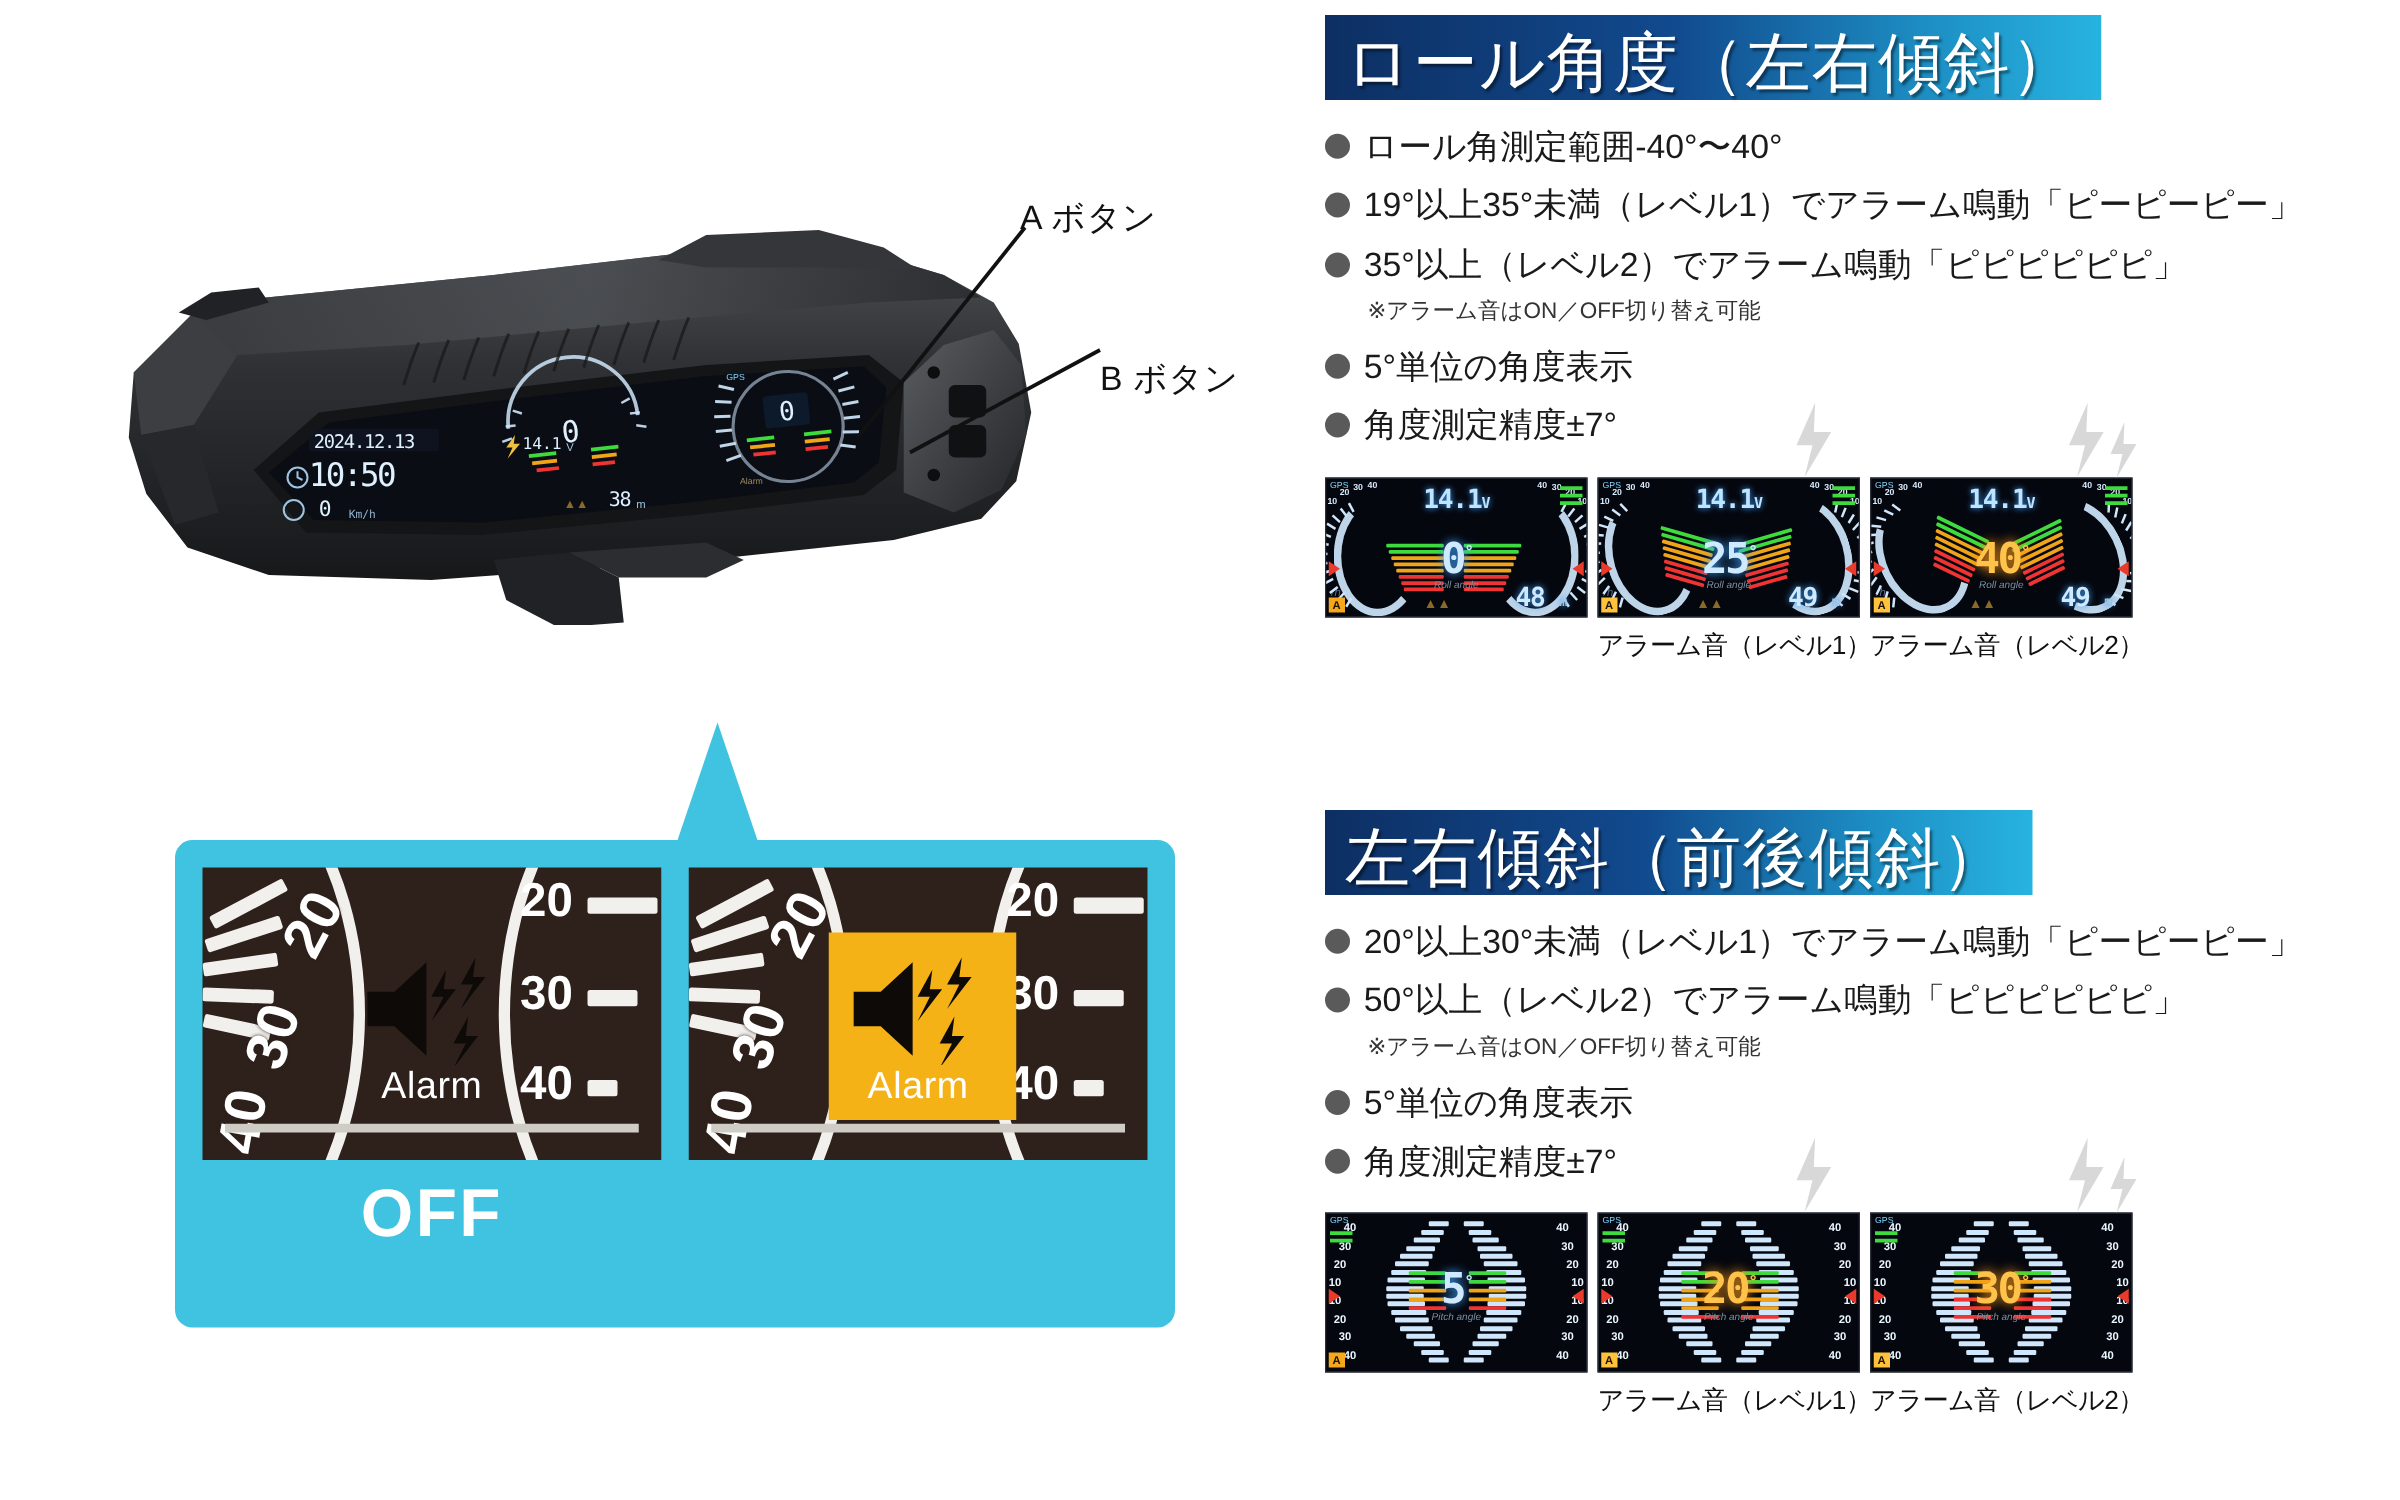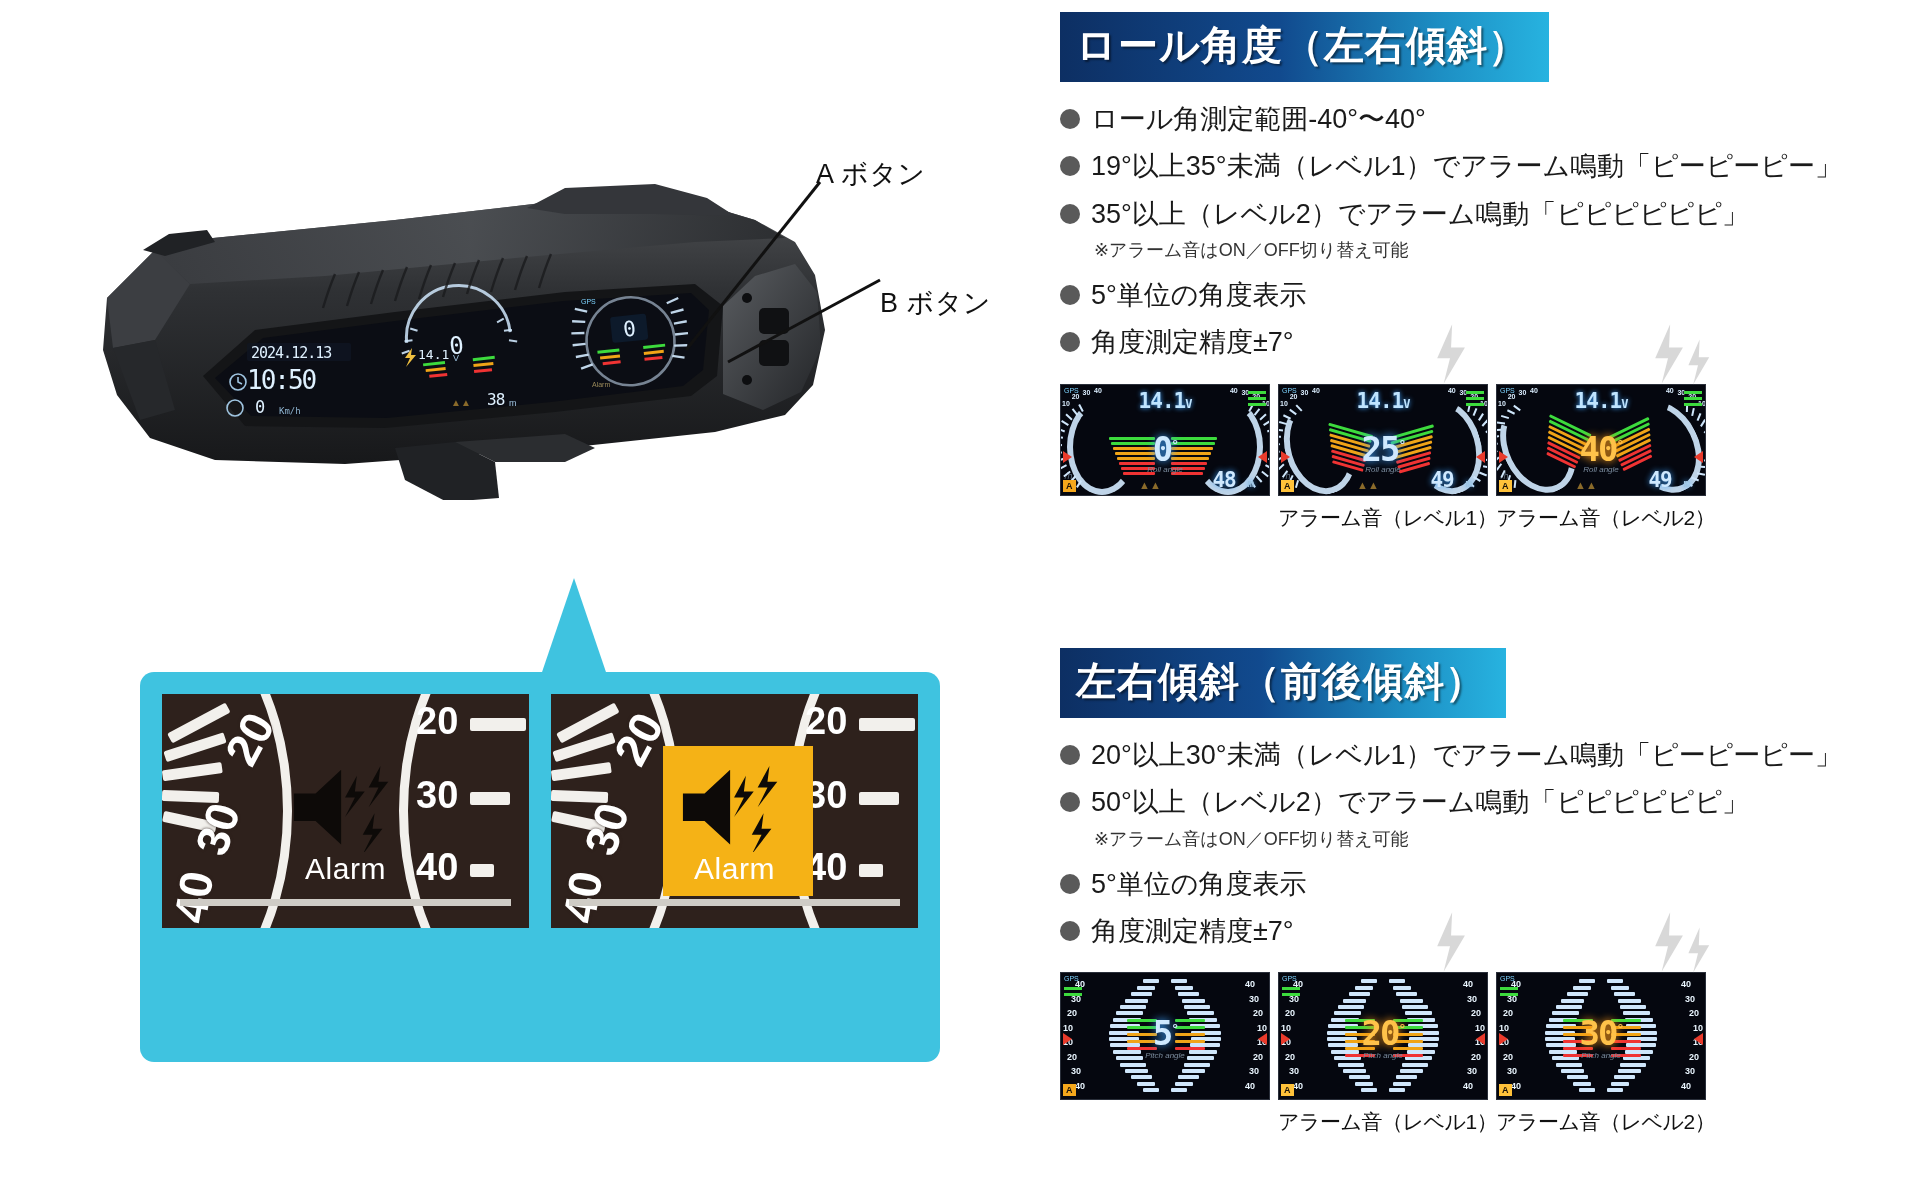--- a/index.html
+++ b/index.html
@@ -80,23 +80,23 @@
   }
 
   
   .section { position: absolute; left: 1060px; width: 820px; }
   .sec-roll  { top: 12px; }
   .sec-pitch { top: 648px; }
 
   .sec-banner {
     display: inline-block;
     background: linear-gradient(to right, #0d2f63 0%, #114a8e 45%, #1d8fc4 78%, #27b3e0 100%);
-    color: #fff; font-weight: 700;
-    font-size: 40px; line-height: 1;
-    padding: 13px 20px 17px 16px;
+    color: #fff; font-weight: 400;
+    font-size: 52px; line-height: 1;
+    padding: 13px 20px 3px 16px;
     letter-spacing: 1px;
     text-shadow: 2px 2px 2px rgba(0,0,0,.45);
     white-space: nowrap;
   }
 
   .bullets { margin-top: 18px; }
   .bullet {
     display: flex; align-items: flex-start; gap: 11px;
     font-size: 27px; color: #1a1a1a; line-height: 1.42;
     margin-bottom: 9px; white-space: nowrap;
@@ -368,20 +368,21 @@
             <div class="bar-r" style="left: 308px; top: 170px; width: 24px;"></div>
             <div class="spk-wrap"><svg viewBox="0 0 120 92">
       <path d="M4,32 h22 L52,8 v76 L26,60 H4 Z" fill="#0d0a08"></path>
       <path d="M68,14 l-12,22 h10 l-10,20 20,-26 h-10 z" fill="#0d0a08"></path>
       <path d="M92,4 l-12,22 h10 l-10,20 20,-26 h-10 z" fill="#0d0a08"></path>
       <path d="M86,52 l-12,22 h10 l-10,20 20,-26 h-10 z" fill="#0d0a08"></path>
     </svg></div>
             <div class="alarm-word">Alarm</div>
             <div class="alarm-underline"></div>
           </div>
+          <div class="alarm-state">OFF</div>
         </div>
         <div class="alarm-card">
           <div class="alarm-screen">
             <div class="tickfan">
               <i style="width: 66px; left: 0px; top: 8px; transform: rotate(-28deg);"></i>
               <i style="width: 63px; left: 0px; top: 38px; transform: rotate(-18deg);"></i>
               <i style="width: 60px; left: 0px; top: 68px; transform: rotate(-8deg);"></i>
               <i style="width: 57px; left: 0px; top: 98px; transform: rotate(2deg);"></i>
               <i style="width: 54px; left: 0px; top: 128px; transform: rotate(12deg);"></i>
             </div>

